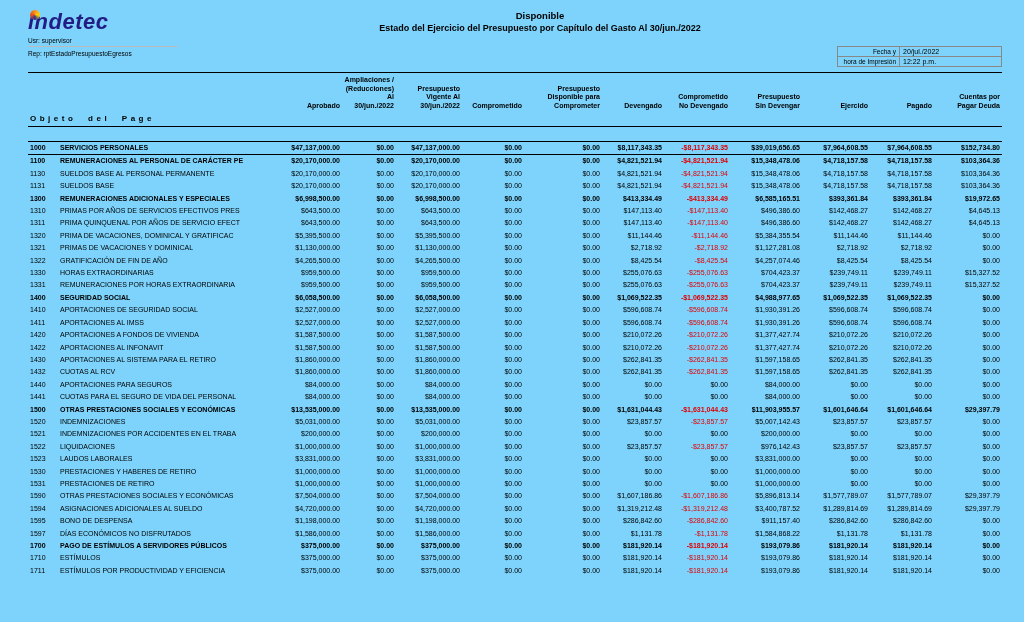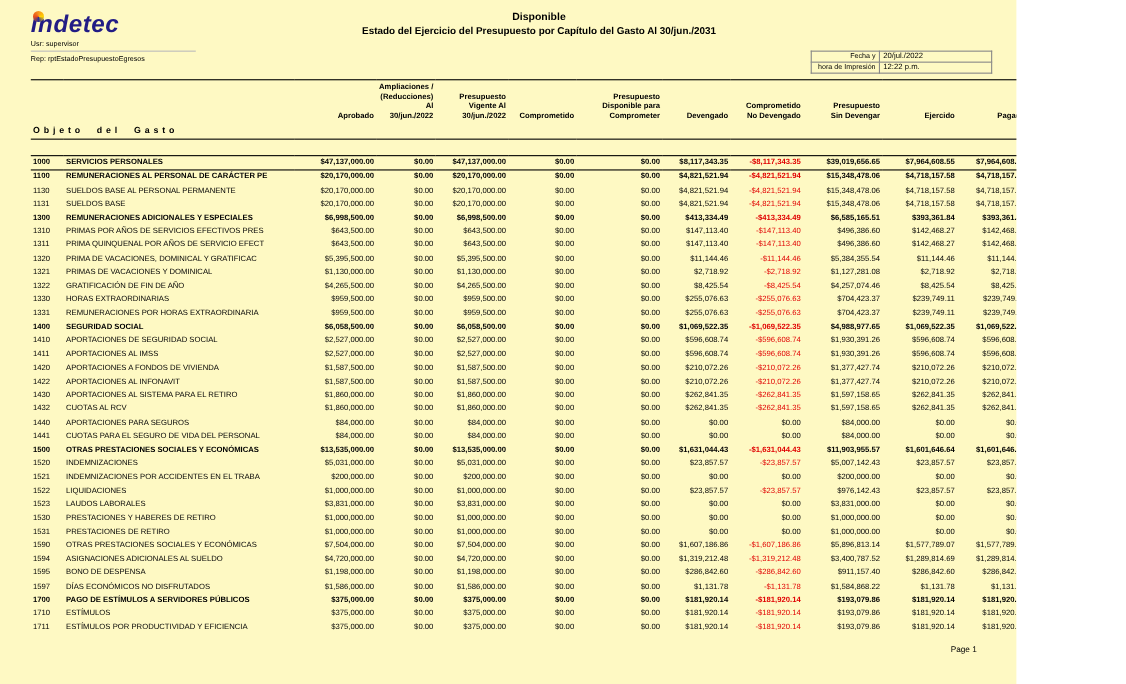--- a/index.html
+++ b/index.html
@@ -1,18 +1,18 @@
 <!DOCTYPE html>
 <html><head>
 <meta charset="utf-8">
 <style>
   * { box-sizing: border-box; }
   html, body { margin: 0; padding: 0; background: #ffffff; }
   body { font-family: "Liberation Sans", sans-serif; color: #000; }
-  .page { width: 924px; height: 622px; padding: 8px 22px 6px 28px; position: relative; background: #fef9c3; overflow: hidden; }
+  .page { width: 1024px; height: 622px; padding: 8px 22px 6px 28px; position: relative; background: #7dd3fc; overflow: hidden; }
 
   
   .page-header { display: flex; align-items: flex-start; }
   .header-left { width: 215px; flex: none; padding-top: 2px; }
   .logo { position: relative; font-size: 22px; font-weight: bold; font-style: italic; color: #221c85; letter-spacing: 0.5px; line-height: 24px; }
   .logo-dot { position: absolute; left: 2px; top: 0px; width: 10px; height: 10px; border-radius: 50%;
               background: conic-gradient(#f7941d, #ffd200, #2e3192, #e94e1b, #f7941d); }
   .meta-line { font-size: 6.5px; line-height: 9px; margin-top: 2px; }
   .meta-line.first { border-bottom: 1px solid #bbb; width: 150px; padding-bottom: 1px; }
   .header-center { flex: 1; text-align: center; padding-top: 2px; }
@@ -56,21 +56,21 @@
       <div class="logo">
         <span class="logo-dot"></span>
         <span class="logo-text">indetec</span>
       </div>
       <div class="meta-line first">Usr: supervisor</div>
       <div class="meta-line">Rep: rptEstadoPresupuestoEgresos</div>
     </div>
 
     <div class="header-center">
       <div class="subtitle">Disponible</div>
-      <div class="report-title">Estado del Ejercicio del Presupuesto por Capítulo del Gasto Al 30/jun./2031</div>
+      <div class="report-title">Estado del Ejercicio del Presupuesto por Capítulo del Gasto Al 30/jun./2022</div>
     </div>
 
     <div class="header-right">
       <table class="datetime-box">
         <tbody>
           <tr>
             <td class="dt-label">Fecha y</td>
             <td class="dt-value">20/jul./2022</td>
           </tr>
           <tr>
@@ -116,21 +116,21 @@
         <th>Comprometido
 No Devengado</th>
         <th>Presupuesto
 Sin Devengar</th>
         <th>Ejercido</th>
         <th>Pagado</th>
         <th>Cuentas por
 Pagar Deuda</th>
       </tr>
       <tr class="objeto-row">
-        <th colspan="13">Objeto del Gasto</th>
+        <th colspan="13">Objeto del Page</th>
       </tr>
     </thead>
     <tbody>
         <tr class="spacer">
           <td colspan="13"></td>
         </tr>
         <tr class="bold boxed">
           <td class="code">1000</td>
           <td class="name">SERVICIOS PERSONALES</td>
           <td class="num">$47,137,000.00</td>
@@ -651,17 +651,14 @@
           <td class="num">$181,920.14</td>
           <td class="num neg">-$181,920.14</td>
           <td class="num">$193,079.86</td>
           <td class="num">$181,920.14</td>
           <td class="num">$181,920.14</td>
           <td class="num">$0.00</td>
         </tr>
       </tbody>
   </table>
 
-  <div class="page-footer">
-    <span>Page 1</span>
-  </div>
 
 </div>
 
 </body></html>

